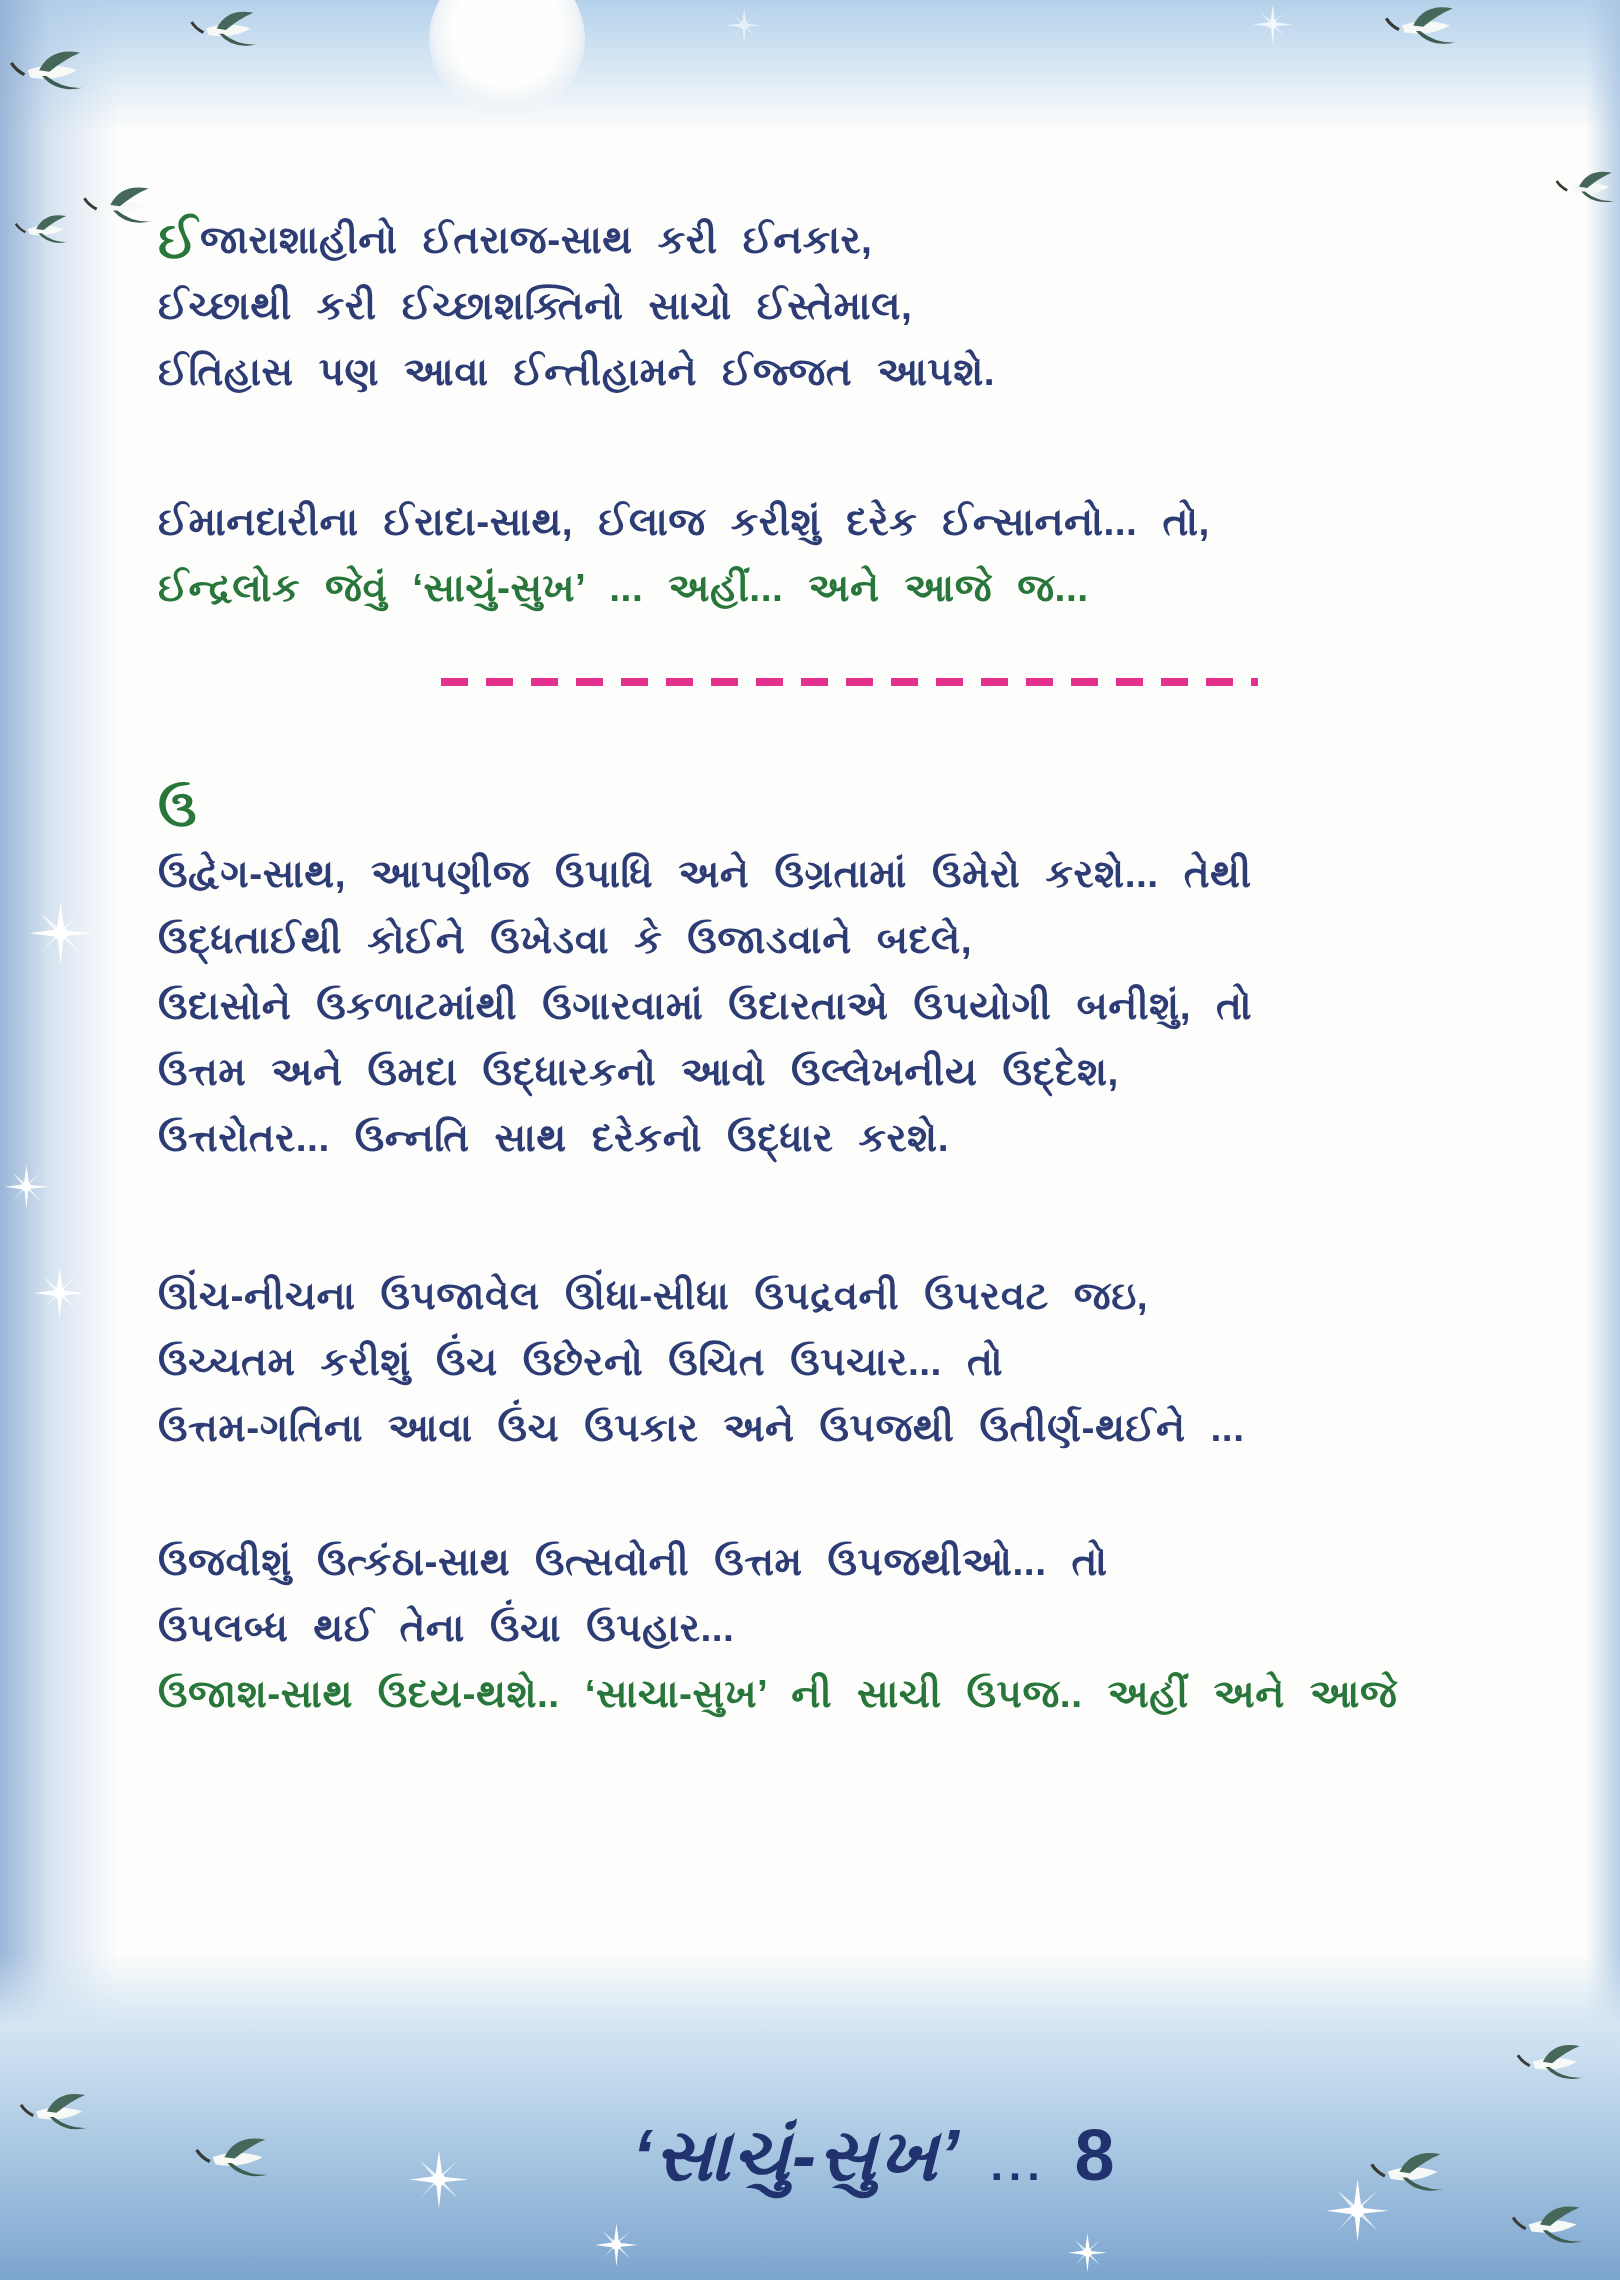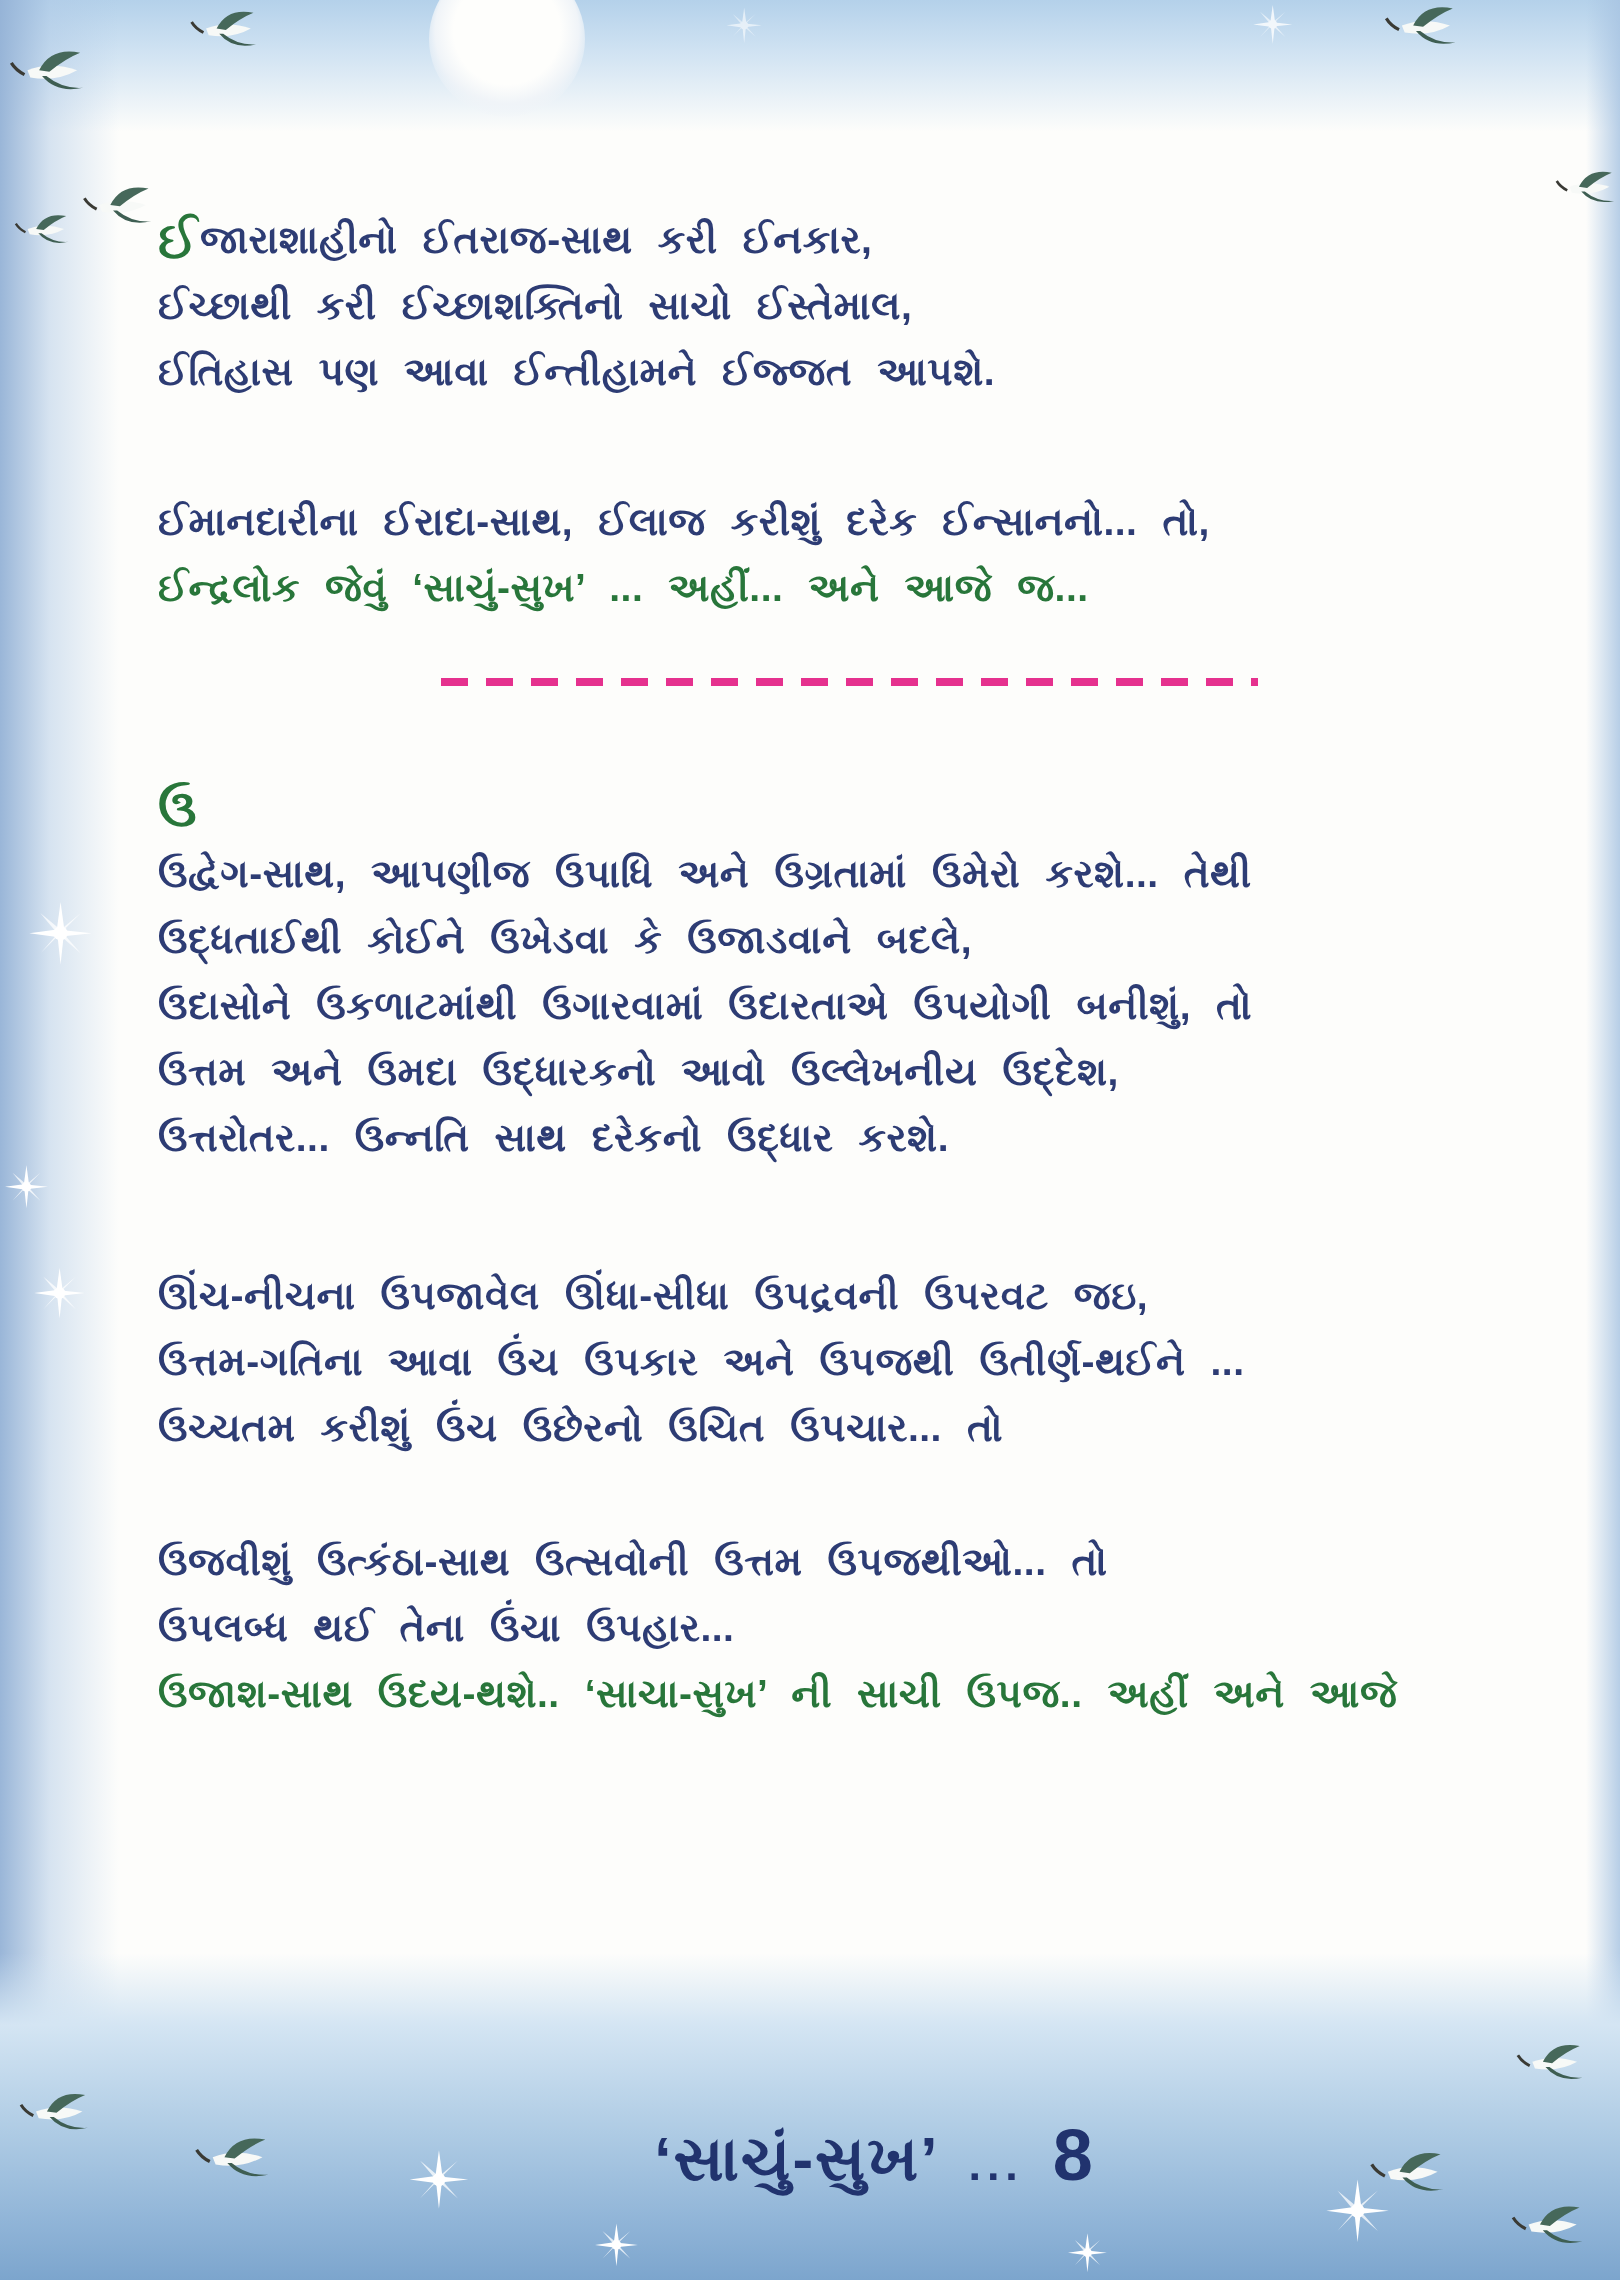--- a/index.html
+++ b/index.html
@@ -48,21 +48,21 @@
     height:7.8px;width:817px;margin:57px 0 0 283px;
     background:repeating-linear-gradient(to right, var(--pink) 0 27px, rgba(0,0,0,0) 27px 45px);
   }
   
   .footer{
     position:absolute;top:2114px;left:0;width:100%;
     display:flex;justify-content:center;align-items:baseline;gap:29px;
     transform:translateX(63px);
     color:var(--footer);
   }
-  .footer-title{font-size:62px;font-weight:700;letter-spacing:2px;}
+  .footer-title{font-size:72px;font-weight:700;letter-spacing:2px;font-style:italic;}
   .footer-dots{font-size:45px;font-weight:900;letter-spacing:5.9px;}
   .footer-num{font-size:72px;font-weight:700;}
 </style>
 </head>
 <body>
 
 <div class="page">
 
   <div class="top-band"></div>
   <div class="moon"></div>
@@ -134,22 +134,22 @@
         </div>
       <div class="line">ઉદ્વેગ-સાથ, આપણીજ ઉપાધિ અને ઉગ્રતામાં ઉમેરો કરશે... તેથી</div>
       <div class="line">ઉદ્ધતાઈથી કોઈને ઉખેડવા કે ઉજાડવાને બદલે,</div>
       <div class="line">ઉદાસોને ઉકળાટમાંથી ઉગારવામાં ઉદારતાએ ઉપયોગી બનીશું, તો</div>
       <div class="line">ઉત્તમ અને ઉમદા ઉદ્ધારકનો આવો ઉલ્લેખનીય ઉદ્દેશ,</div>
       <div class="line">ઉત્તરોતર... ઉન્નતિ સાથ દરેકનો ઉદ્ધાર કરશે.</div>
     </div>
 
     <div class="stanza s4">
       <div class="line">ઊંચ-નીચના ઉપજાવેલ ઊંધા-સીધા ઉપદ્રવની ઉપરવટ જઇ,</div>
+      <div class="line">ઉચ્ચતમ કરીશું ઉંચ ઉછેરનો ઉચિત ઉપચાર... તો</div>
       <div class="line">ઉત્તમ-ગતિના આવા ઉંચ ઉપકાર અને ઉપજથી ઉતીર્ણ-થઈને ...</div>
-      <div class="line">ઉચ્ચતમ કરીશું ઉંચ ઉછેરનો ઉચિત ઉપચાર... તો</div>
     </div>
 
     <div class="stanza s5">
       <div class="line">ઉજવીશું ઉત્કંઠા-સાથ ઉત્સવોની ઉત્તમ ઉપજથીઓ... તો</div>
       <div class="line">ઉપલબ્ધ થઈ તેના ઉંચા ઉપહાર...</div>
       <div class="line green">ઉજાશ-સાથ ઉદય-થશે.. ‘સાચા-સુખ’ ની સાચી ઉપજ.. અહીં અને આજે</div>
     </div>
 
   </div>
 

